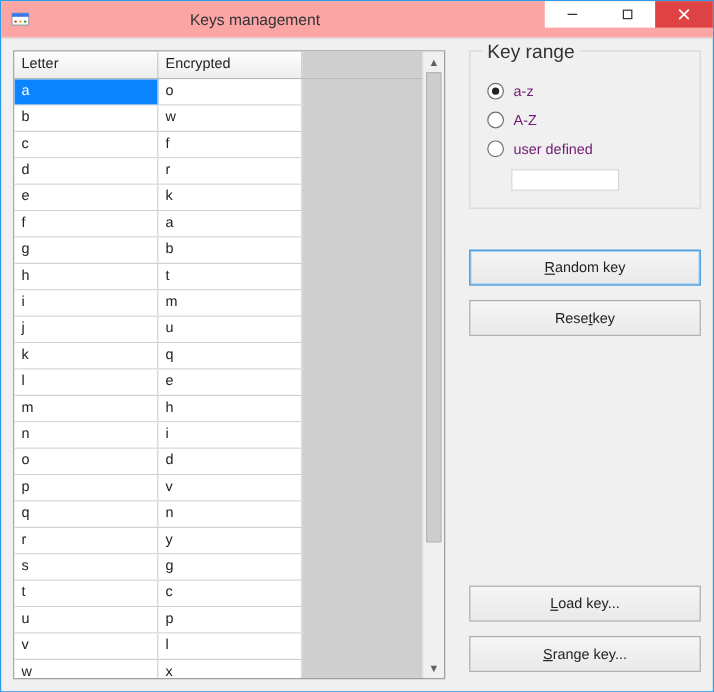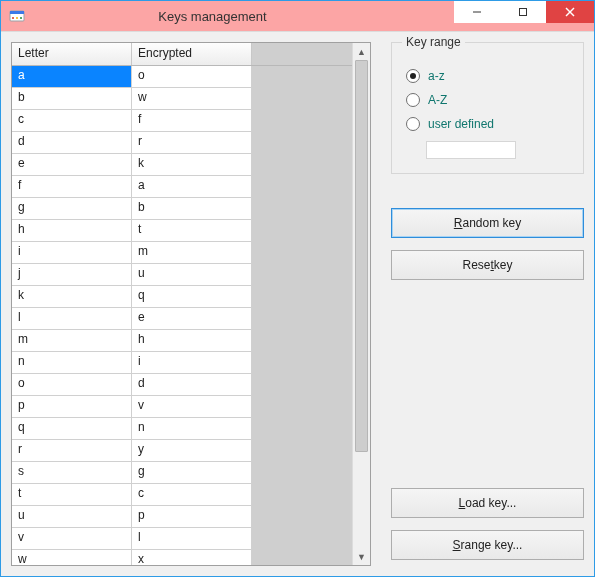--- a/index.html
+++ b/index.html
@@ -190,30 +190,30 @@
     position: relative;
     margin-bottom: 28px;
     background: #f0f0f0;
   }
   .groupbox-title {
     position: absolute;
     top: -8px;
     left: 10px;
     background: #f0f0f0;
     padding: 0 4px;
-    font-size: 12px;
+    font-size: 16px;
     color: #333;
   }
   .radio-row {
     display: flex;
     align-items: flex-end;
     gap: 8px;
     margin: 4px 0 10px 0;
     font-size: 12px;
-    color: #0f766e;
+    color: #701a75;
   }
   .radio {
     width: 12px;
     height: 12px;
     border: 1px solid #707070;
     border-radius: 50%;
     display: inline-flex;
     align-items: center;
     justify-content: center;
     background: #fff;

